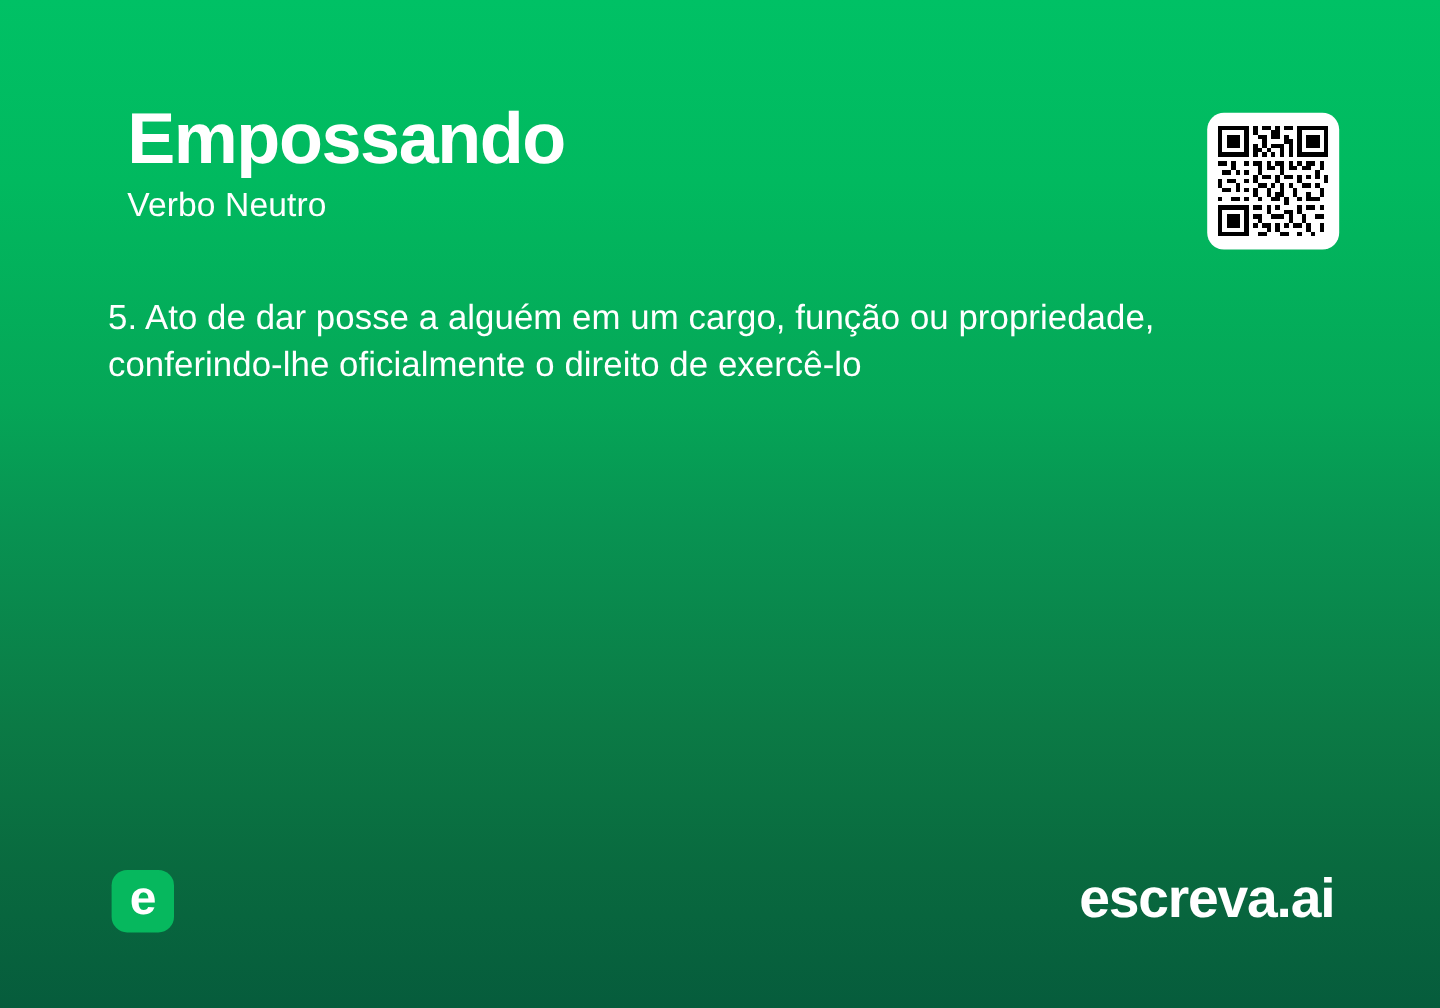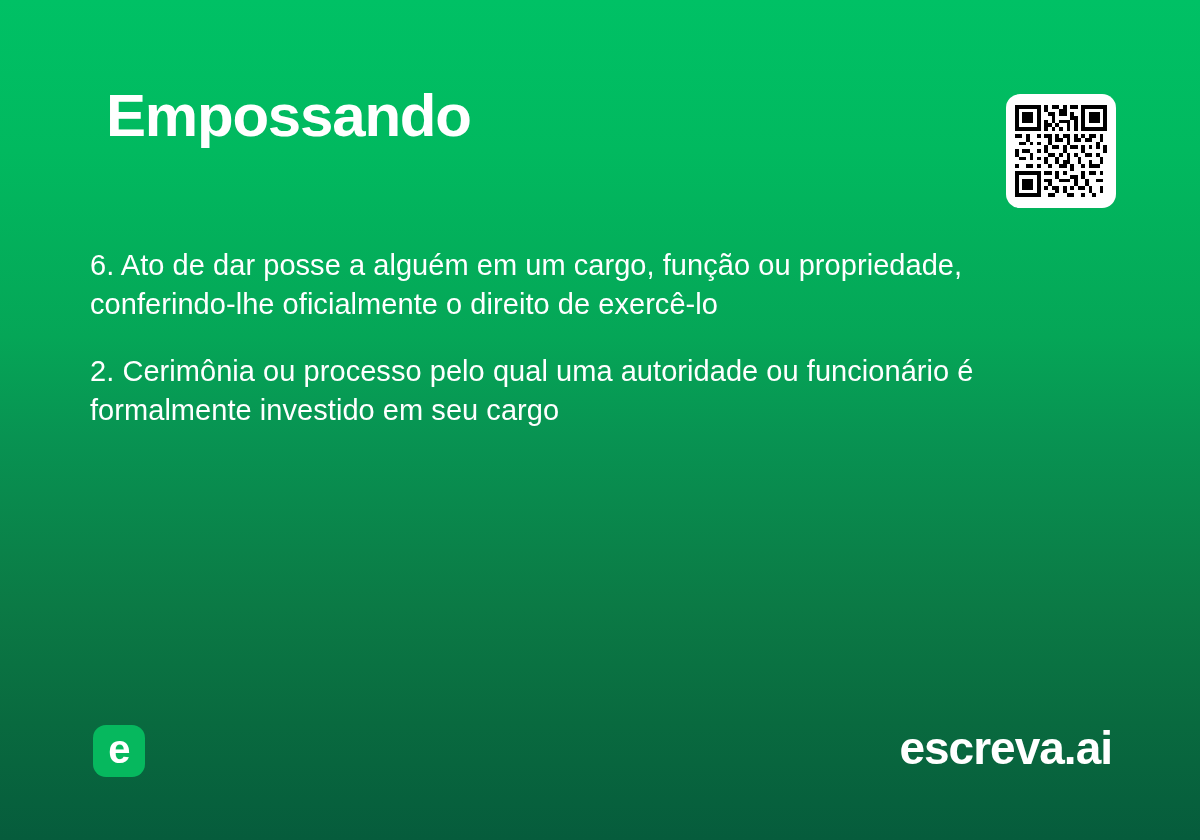--- a/index.html
+++ b/index.html
@@ -139,20 +139,21 @@
     margin-left: 16px;
   }
 </style>
 </head>
 <body>
 
 <div class="card">
 
   <div class="header">
     <h1 class="word-title">Empossando</h1>
+    <div class="word-class">Verbo Neutro</div>
   </div>
 
   <div class="qr-holder">
     <svg viewBox="0 0 25 25" shape-rendering="crispEdges">
       <rect x="0" y="0" width="25" height="25" fill="#ffffff"></rect>
       <g fill="#000000">
 
         <rect x="0" y="0" width="7" height="1"></rect>
           <rect x="0" y="6" width="7" height="1"></rect>
         <rect x="0" y="0" width="1" height="7"></rect>
@@ -267,22 +268,21 @@
           <rect x="14" y="24" width="2" height="1"></rect>
         <rect x="18" y="24" width="1" height="1"></rect>
           <rect x="21" y="24" width="1" height="1"></rect>
         <rect x="8" y="20" width="1" height="1"></rect>
           <rect x="11" y="23" width="1" height="1"></rect>
       </g>
     </svg>
   </div>
 
   <div class="definitions">
-    <p class="definition">6. Ato de dar posse a alguém em um cargo, função ou propriedade, conferindo-lhe oficialmente o direito de exercê-lo</p>
-    <p class="definition">2. Cerimônia ou processo pelo qual uma autoridade ou funcionário é formalmente investido em seu cargo</p>
+    <p class="definition">5. Ato de dar posse a alguém em um cargo, função ou propriedade, conferindo-lhe oficialmente o direito de exercê-lo</p>
   </div>
 
   <div class="brand-mark">
     <span class="brand-mark-letter">e</span>
   </div>
   <div class="wordmark">escreva.ai</div>
 
 </div>
 
 </body></html>

